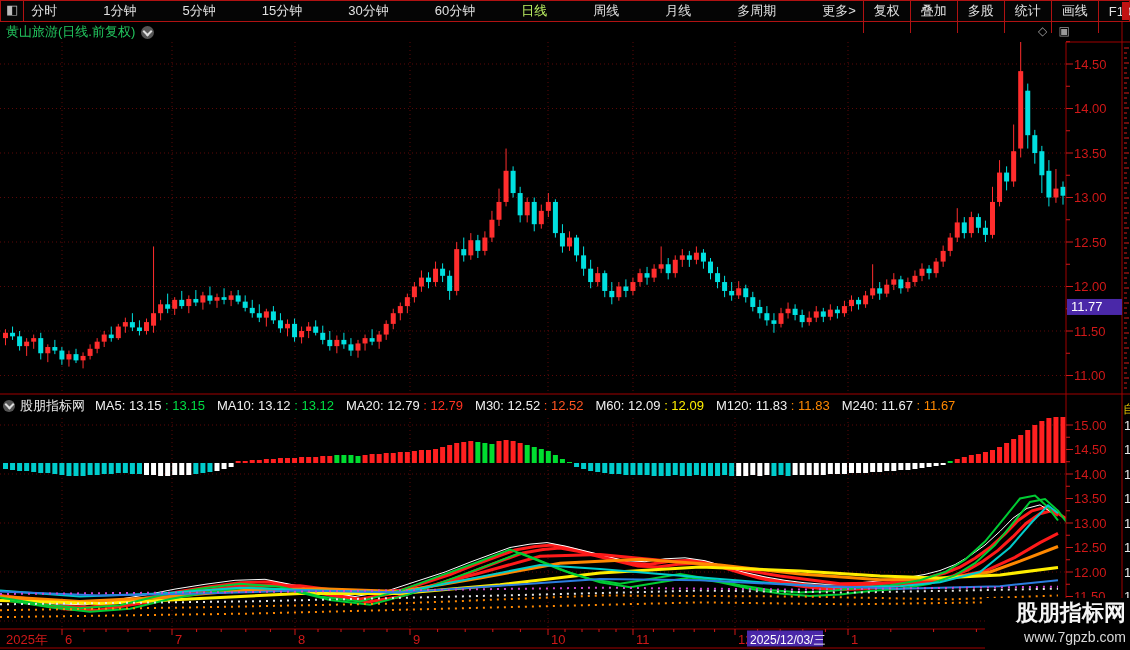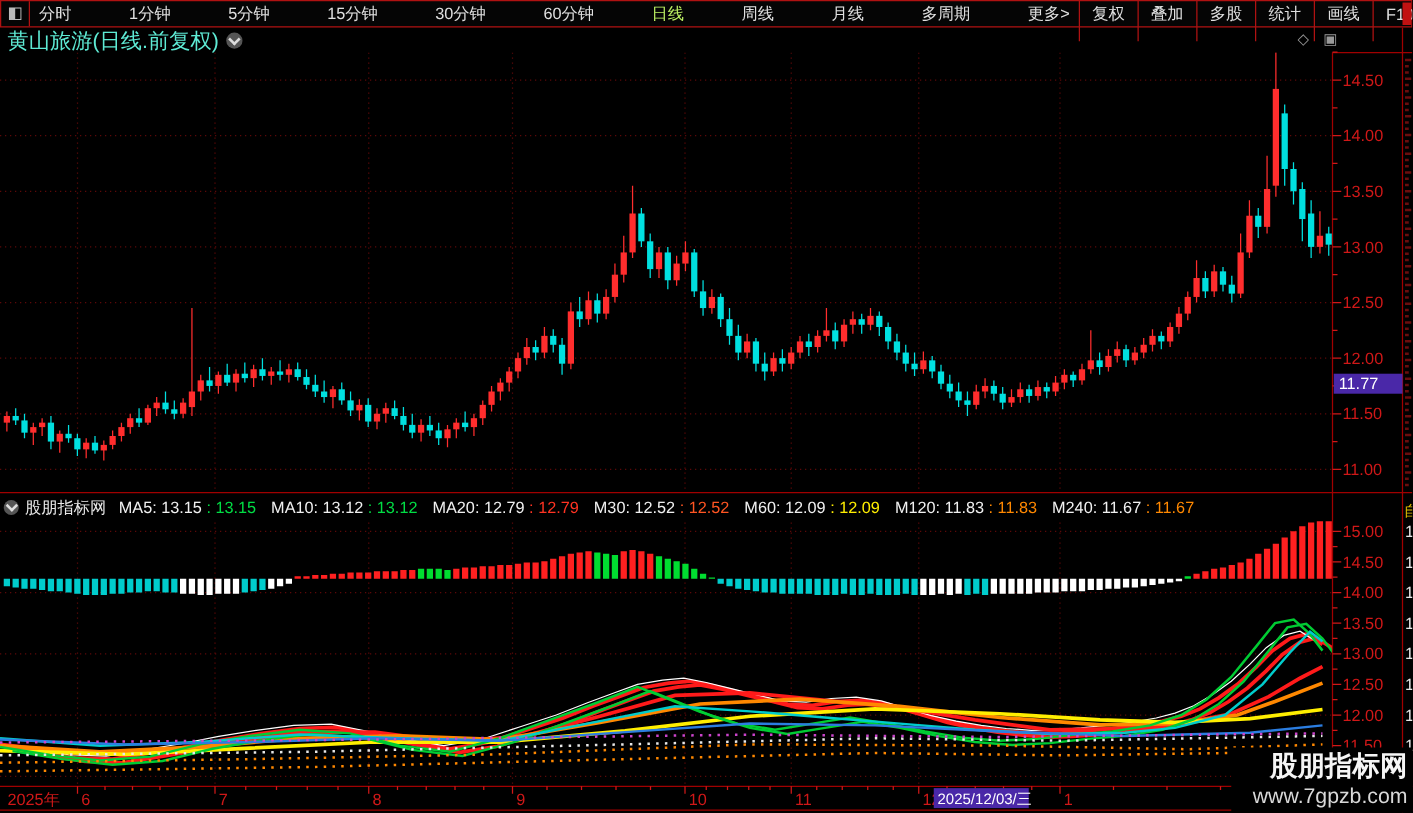--- a/index.html
+++ b/index.html
@@ -11,38 +11,38 @@
           background:#050505;display:flex;align-items:center;z-index:5;}
   .win-icon{color:#bbb;font-size:13px;line-height:18px;padding:0 5px;border-right:1px solid #b01212;height:100%;}
   .tb-left{display:flex;align-items:center;height:100%;gap:32px;}
   .tb-item{color:#e0e0e0;font-size:13px;padding:0 7px;white-space:nowrap;cursor:default;}
   .tb-item.active{color:#bef264;}
   .tb-right{margin-left:auto;display:flex;align-items:center;height:100%;}
   .tb-right .tb-item{border-left:1px solid #b01212;height:100%;display:flex;align-items:center;padding:12px 10px;}
   .top-red{position:absolute;right:0;top:1px;width:7px;height:18px;background:#c11212;}
   
   .symrow{position:absolute;left:0;top:22px;width:1122px;height:20px;display:flex;align-items:center;z-index:4;}
-  .sym-title{color:#5eead4;font-size:17px;margin-left:6px;}
+  .sym-title{color:#22c55e;font-size:13px;margin-left:6px;}
   .chev-circle{width:13px;height:13px;border-radius:50%;background:#555;display:inline-flex;
                align-items:center;justify-content:center;margin-left:6px;}
   .chev{width:5px;height:5px;border-right:2px solid #ddd;border-bottom:2px solid #ddd;
         transform:rotate(45deg);margin-top:-2px;}
   .row2-icons{position:absolute;left:1038px;top:24px;color:#999;font-size:12px;letter-spacing:4px;z-index:4;}
   
   .indhead{position:absolute;left:0;top:396px;width:1066px;height:19px;display:flex;
            align-items:center;font-size:13px;white-space:nowrap;z-index:4;overflow:hidden;}
   .indhead .chev-circle{width:12px;height:12px;margin:0 5px 0 3px;}
   .ind-name{color:#e8e8e8;margin-right:10px;}
   .ma-item{margin-right:12px;text-align:center;}
   .ma-w{color:#f0f0f0;}
   
   .watermark{position:absolute;left:985px;top:598px;width:145px;height:52px;background:#000;
              z-index:6;text-align:right;padding-right:4px;box-sizing:border-box;}
   .wm1{color:#f5f5f5;font-size:22px;font-weight:bold;line-height:26px;margin-top:2px;}
-  .wm2{color:#d8d8d8;font-size:17px;line-height:22px;}
+  .wm2{color:#d8d8d8;font-size:14px;line-height:22px;}
 </style>
 </head>
 <body>
 <div id="app">
 
 <div class="topbar">
   <span class="win-icon">◧</span>
   <div class="tb-left">
         <span class="tb-item">分时</span>
         <span class="tb-item">1分钟</span>

